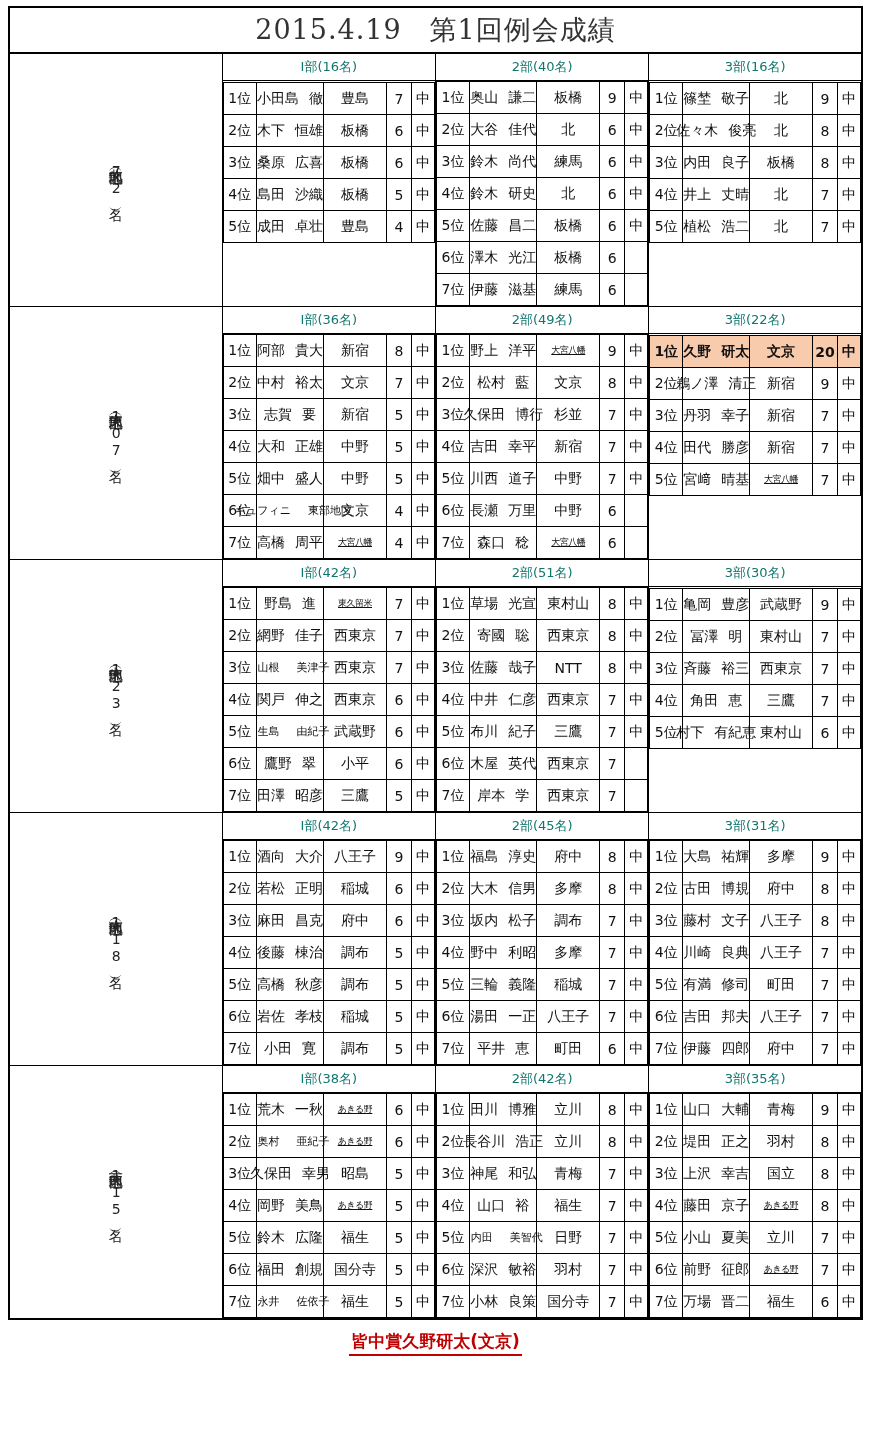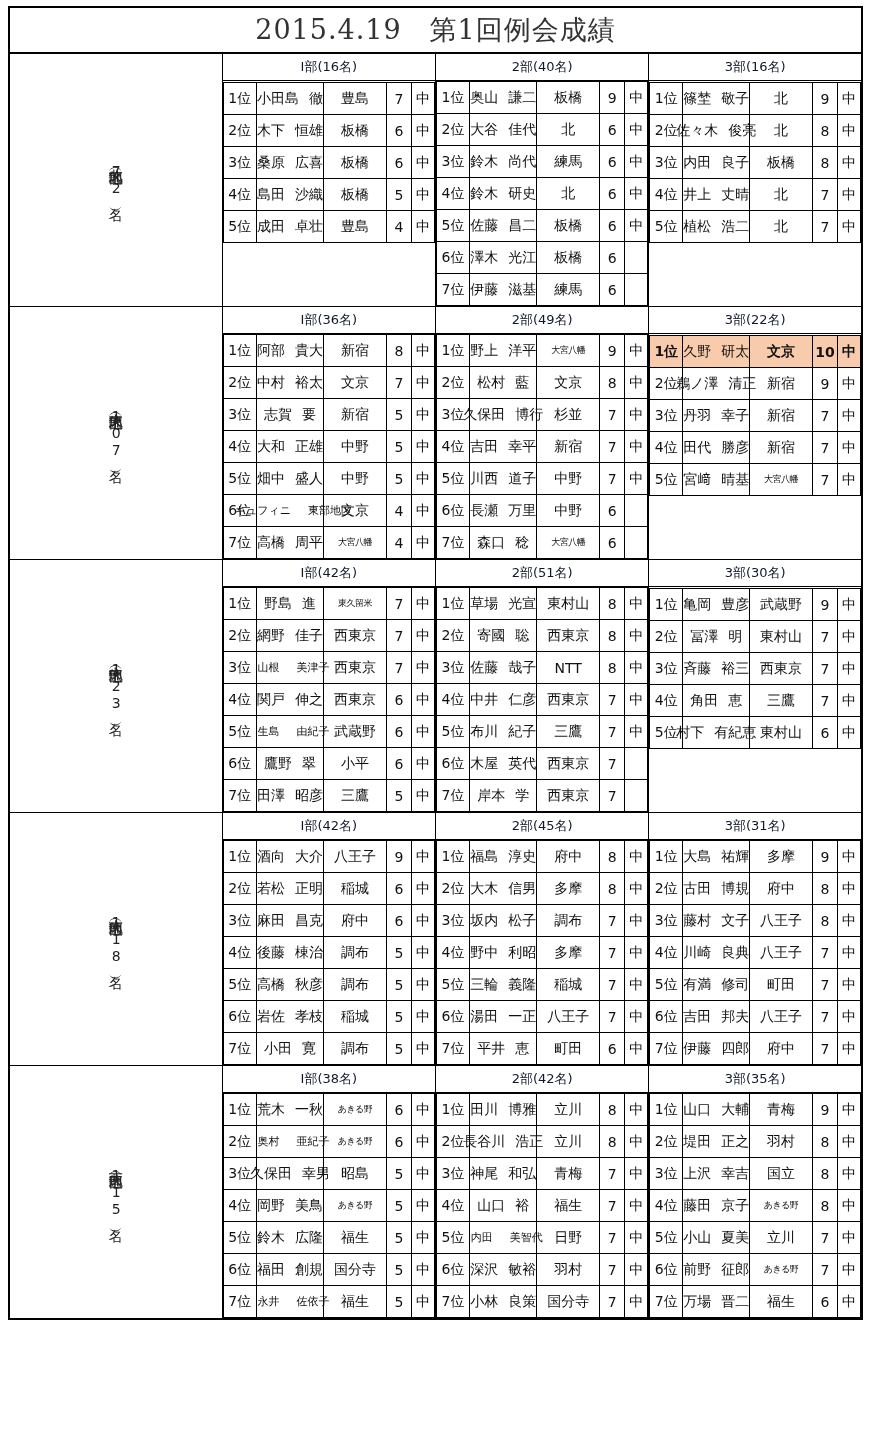--- a/index.html
+++ b/index.html
@@ -5,32 +5,32 @@
   html,body{margin:0;padding:0;background:#ffffff;}
   body{font-family:"DejaVu Sans","Liberation Sans",sans-serif;}
   #page{width:871px;height:1444px;position:relative;box-sizing:border-box;padding:6px 8px 0 8px;}
   table{border-collapse:collapse;}
   #main{width:855px;table-layout:fixed;border:2px solid #000;}
   #main td{border:1px solid #000;padding:0;vertical-align:middle;}
   .title-cell{height:44px;text-align:center;border:2px solid #000 !important;}
   .title-text{font-size:27px;color:#333333;letter-spacing:1px;font-family:"DejaVu Serif","Liberation Serif",serif;}
   .region-label{width:40px;text-align:center;font-size:14px;line-height:1.05;color:#222;}
   .region-label .vtxt{writing-mode:vertical-rl;text-orientation:upright;display:inline-block;letter-spacing:1px;}
-  .bu-head{height:26px;text-align:center;font-size:13px;color:#0f172a;margin-left:16px;}
+  .bu-head{height:26px;text-align:center;font-size:13px;color:#0f766e;margin-left:16px;}
   .sub{width:271px;}
   .subtable{width:100%;table-layout:fixed;border-collapse:collapse;}
   .subtable td{border:1px solid #000;height:31px;font-size:14px;color:#111;padding:0;}
   .c-rank{width:32px;text-align:center;font-size:12px;}
   .c-name{text-align:center;}
   .c-club{width:62px;text-align:center;font-size:12.5px;}
-  .c-club.tiny{font-size:9px;letter-spacing:-0.5px;}
+  .c-club.tiny{font-size:9px;letter-spacing:-0.5px;text-decoration:underline;}
   .c-sc{width:24px;text-align:center;font-size:12.5px;}
   .c-tail{width:22px;text-align:center;font-size:12.5px;}
   .empty td{border:none !important;height:31px;}
-  .hl td{background:#f8cbad;font-weight:normal;}
+  .hl td{background:#f8cbad;font-weight:bold;}
   .hl .c-rank,.hl .c-club,.hl .c-sc,.hl .c-tail{font-weight:bold;}
   .nm{display:flex;justify-content:center;gap:10px;align-items:center;white-space:nowrap;}
   .nm .f{display:inline-block;}
   .nm .g{display:inline-block;}
   .nm.small .f,.nm.small .g{font-size:11px;margin-left:7px;}
   #footer{margin-top:10px;text-align:center;}
   #footer .ftxt{color:#c00000;font-size:17px;font-weight:bold;border-bottom:2px solid #c00000;display:inline-block;padding:0 2px 1px 2px;}
 </style>
 </head>
 <body>
@@ -487,21 +487,21 @@
               <tbody>
                 <tr class="hl">
                   <td class="c-rank">1位</td>
                   <td class="c-name">
                     <div class="nm">
                       <span class="f">久野</span>
                       <span class="g">研太</span>
                     </div>
                   </td>
                   <td class="c-club">文京</td>
-                  <td class="c-sc">10</td>
+                  <td class="c-sc">20</td>
                   <td class="c-tail">中</td>
                 </tr>
                 <tr>
                   <td class="c-rank">2位</td>
                   <td class="c-name">
                     <div class="nm">
                       <span class="f">鵜ノ澤</span>
                       <span class="g">清正</span>
                     </div>
                   </td>
@@ -1378,13 +1378,16 @@
                   <td class="c-club">福生</td>
                   <td class="c-sc">6</td>
                   <td class="c-tail">中</td>
                 </tr>
               </tbody>
             </table>
           </td>
         </tr>
       </tbody>
   </table>
+  <div id="footer">
+    <span class="ftxt">皆中賞久野研太(文京)</span>
+  </div>
 </div>
 
 </body></html>

